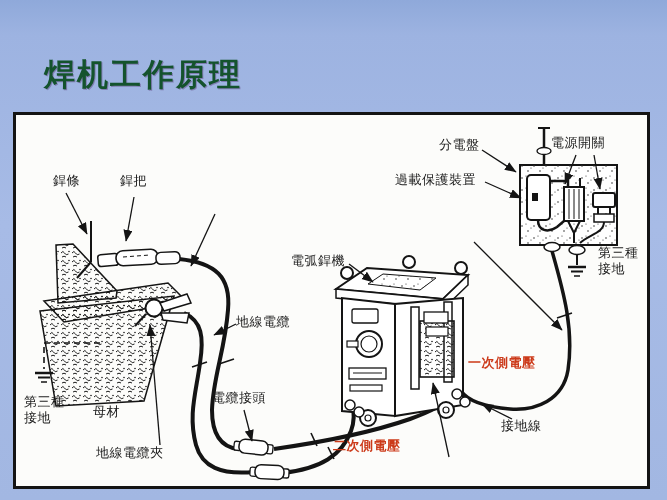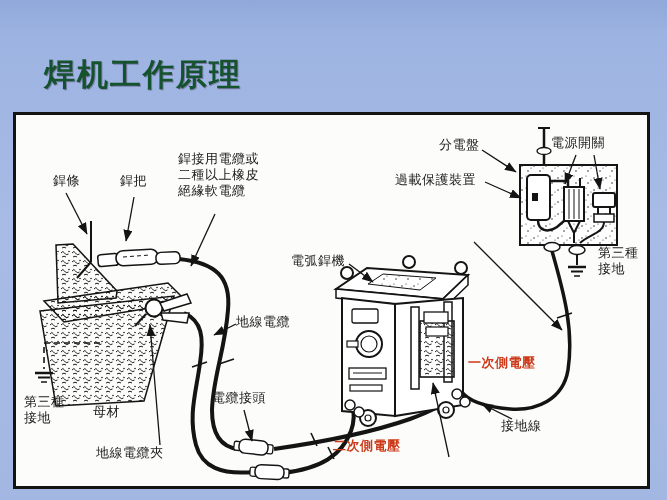--- a/index.html
+++ b/index.html
@@ -195,25 +195,20 @@
       <line x1="228" y1="295" x2="236" y2="326" marker-end="url(#arr)"></line>
       <line x1="144" y1="330" x2="134" y2="210" marker-end="url(#arr)"></line>
       <line x1="496" y1="304" x2="466" y2="289" marker-end="url(#arr)"></line>
       <line x1="433" y1="342" x2="417" y2="268" marker-end="url(#arr)"></line>
     </g>
   </svg>
 
   <div class="lbl" style="left:37px;top:58px">銲條</div>
   <div class="lbl" style="left:104px;top:58px">銲把</div>
 
-  <div class="lbl" style="left:162px;top:36px">
-    <span class="ln">銲接用電纜或</span>
-    <span class="ln">二種以上橡皮</span>
-    <span class="ln">絕緣軟電纜</span>
-  </div>
 
   <div class="lbl" style="left:423px;top:22px">分電盤</div>
   <div class="lbl" style="left:535px;top:20px">電源開關</div>
   <div class="lbl" style="left:379px;top:57px">過載保護裝置</div>
   <div class="lbl" style="left:275px;top:138px">電弧銲機</div>
 
   <div class="lbl" style="left:582px;top:130px">
     <span class="ln">第三種</span>
     <span class="ln">接地</span>
   </div>

